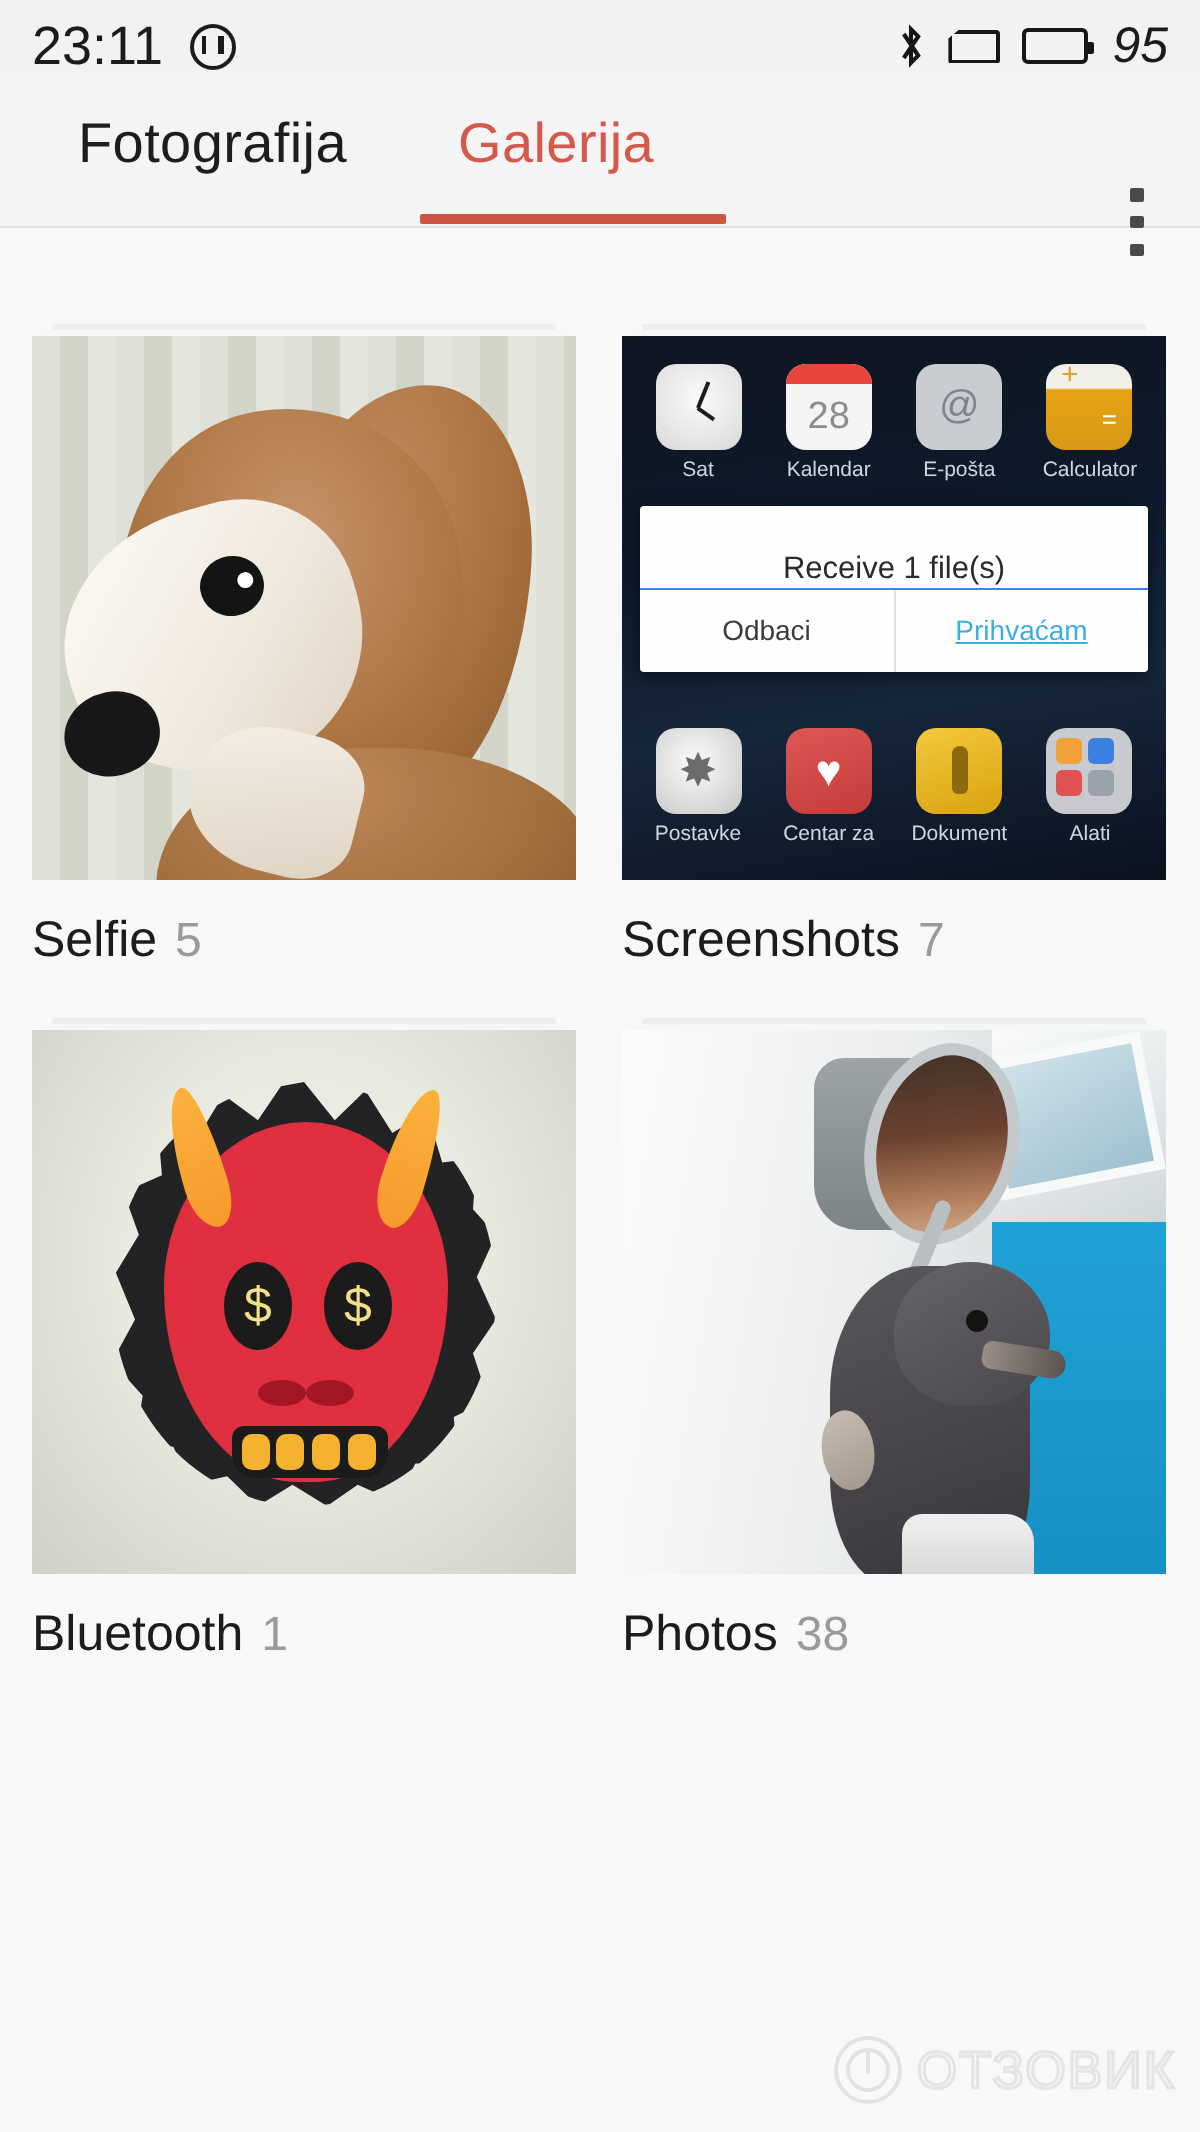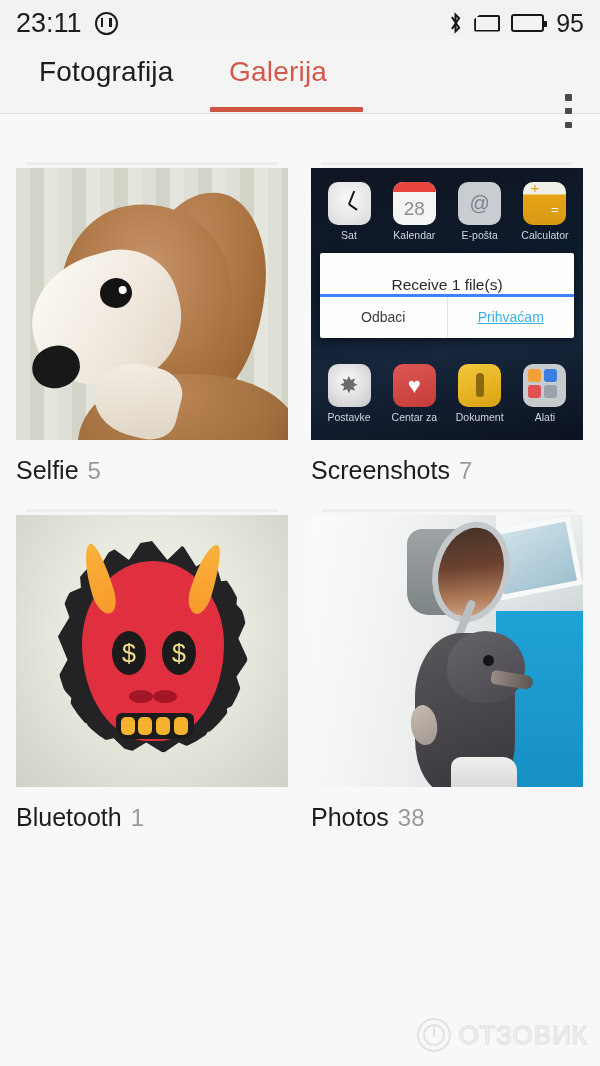--- a/index.html
+++ b/index.html
@@ -60,21 +60,21 @@
     border: 2.4px solid #161616;
     border-radius: 3px;
     position: relative;
     padding: 1.6px;
   }
   .sb-batt::after {
     content: ""; position: absolute; right: -4.4px; top: 5px;
     width: 3px; height: 6px; background: #161616; border-radius: 0 1px 1px 0;
   }
   .sb-batt-fill { width: 100%; height: 100%; background: #161616; border-radius: 1px; }
-  .sb-pct { font-size: 25px; color: #1b1b1b; margin-left: 1px; }
+  .sb-pct { font-size: 25px; color: #1b1b1b; margin-left: 1px; font-style: italic; }
 
   
   .tabbar {
     position: absolute; top: 36px; left: 0;
     width: 600px; height: 78px;
     background: #f4f4f4;
     border-bottom: 1px solid #e3e3e3;
   }
   .tab {
     position: absolute; top: 20px;
@@ -277,21 +277,21 @@
     overflow: hidden;
   }
   .ss-dlg-title {
     text-align: center; font-size: 15.5px; color: #2b2b2b;
     padding: 23px 8px 0;
   }
   .ss-dlg-sub {
     text-align: center; font-size: 11.5px; color: #8a8a8a;
     padding: 11px 8px 22px;
   }
-  .ss-dlg-btns { display: flex; border-top: 3px solid #3b82f6; }
+  .ss-dlg-btns { display: flex; border-top: 1px solid #3b82f6; }
   .ss-dlg-btn {
     flex: 1; text-align: center; font-size: 14px;
     padding: 12px 0 13px; color: #3c3c3c; cursor: pointer;
   }
   .ss-dlg-btn.accept { color: #3bb0e0; border-left: 1px solid #e2e2e2; text-decoration: underline; }
 
   
   .mon-bg {
     position: absolute; inset: 0;
     background: radial-gradient(ellipse at 50% 42%, #f2f2e9 0%, #e8e9df 45%, #cfd0c6 100%);

